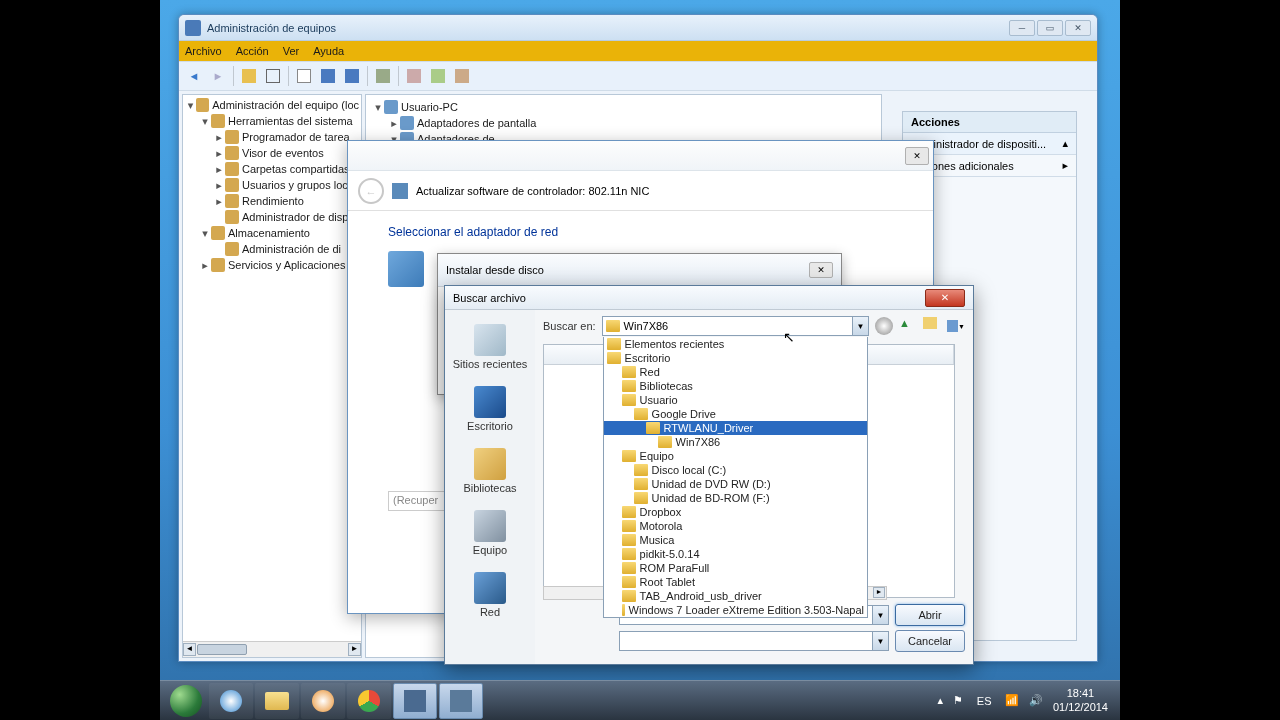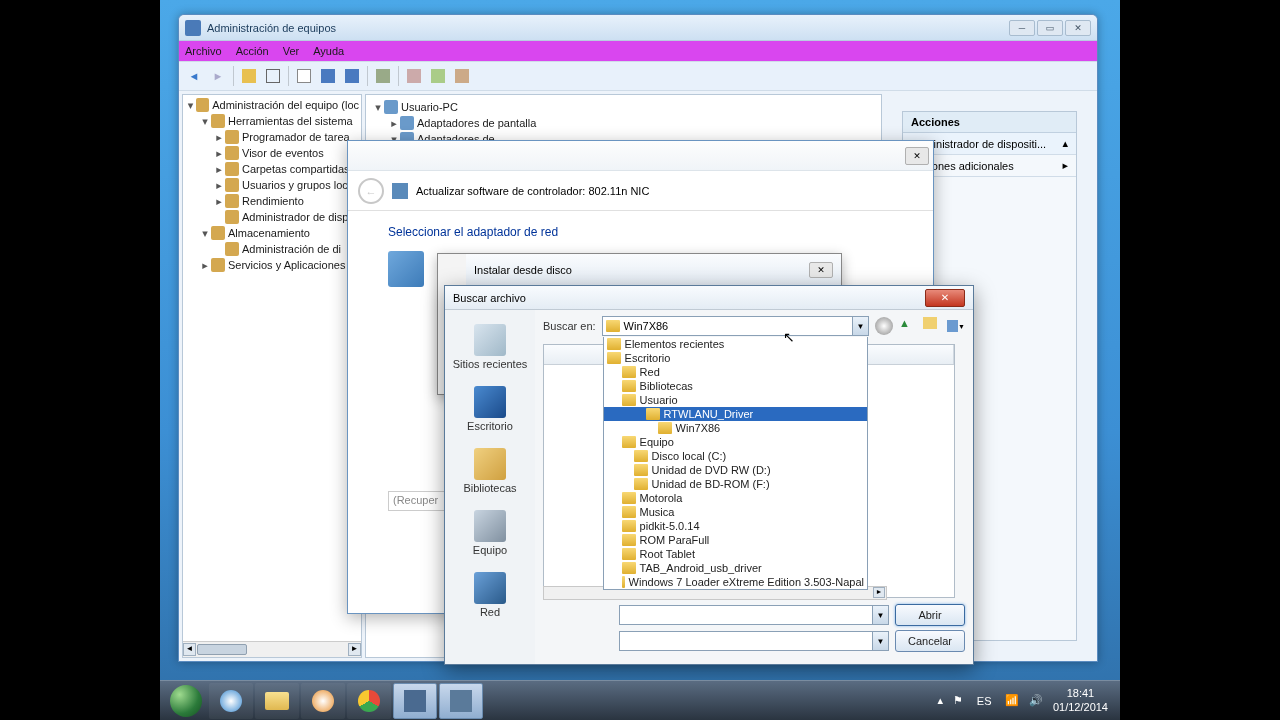--- a/index.html
+++ b/index.html
@@ -14,21 +14,21 @@
 .tray-lang { background: rgba(0,0,0,0); padding:2px 4px; }
 .tray-time { text-align:center; line-height:1.2; }
 
 
 .win-main { position:absolute; left:18px; top:14px; width:920px; height:648px; background:#edf3fa; border:1px solid #5a8bc0; border-radius:6px 6px 0 0; box-shadow:0 0 10px rgba(0,0,0,0.3); }
 .titlebar { height:26px; background:linear-gradient(180deg,#e8f1fb,#cde0f2); border-bottom:1px solid #b8cce0; display:flex; align-items:center; padding:12px 6px; border-radius:6px 6px 0 0; }
 .title-icon { width:16px;height:16px; margin-right:6px; background:#4a7ab8; border-radius:2px; }
 .title-text { color:#1a3a5a; flex:1; }
 .win-btns { display:flex; gap:2px; }
 .win-btn { width:26px; height:16px; background:#dfe8f2; border:1px solid #a8bccf; border-radius:2px; display:flex; align-items:center; justify-content:center; font-size:9px; color:#456; }
-.menubar { height:20px; background:#d946ef; display:flex; align-items:center; padding:0 6px; gap:14px; color:#1a1a1a; }
+.menubar { height:20px; background:#eab308; display:flex; align-items:center; padding:0 6px; gap:14px; color:#1a1a1a; }
 .toolbar { height:30px; background:#e8f1fb; border-top:1px solid #d0dce8; border-bottom:1px solid #d0dce8; display:flex; align-items:center; padding:0 4px; gap:2px; }
 .tbtn { width:22px; height:22px; border:1px solid transparent; display:flex; align-items:center; justify-content:center; border-radius:2px; }
 .tbtn .ico { width:14px;height:14px; }
 .content { position:absolute; top:76px; bottom:0; left:0; right:0; display:flex; }
 .tree-pane { width:180px; background:#fff; border:1px solid #b8c8d8; margin:3px; overflow:hidden; position:relative; }
 .tree { padding:2px 0; }
 .tree-item { display:flex; align-items:center; padding:1px 2px; white-space:nowrap; color:#1a1a1a; }
 .tree-item .exp { width:12px; text-align:center; color:#555; }
 .tree-item .ticon { width:14px;height:14px; margin-right:3px; background:#d4a850; border-radius:2px; }
 .mid-pane { flex:1; background:#fff; border:1px solid #b8c8d8; margin:3px 0; overflow:hidden; }
@@ -46,21 +46,21 @@
 .close-sm { width:24px;height:18px; background:#e8e8e8; border:1px solid #b0b0b0; border-radius:2px; display:flex;align-items:center;justify-content:center; font-size:9px; }
 .driver-sub { height:40px; display:flex; align-items:center; padding:0 10px; gap:8px; border-bottom:1px solid #e0e0e0; }
 .back-circ { width:26px;height:26px;border-radius:50%; border:2px solid #c8c8c8; display:flex;align-items:center;justify-content:center; }
 .driver-title { color:#003399; font-size:12px; padding:14px 40px 6px; }
 .driver-body { padding:6px 40px; }
 .hw-ico { width:36px;height:36px; background:linear-gradient(135deg,#6fa8dc,#3d7bb8); margin-right:14px; float:left; border-radius:3px; }
 .recuadro { position:absolute; left:40px; top:350px; width:250px; height:20px; border:1px solid #ccc; color:#888; padding:2px 4px; }
 
 
 .win-disk { position:absolute; left:277px; top:253px; width:405px; height:142px; background:#f4f4f4; border:1px solid #888; box-shadow:0 4px 12px rgba(0,0,0,0.3); z-index:6; }
-.disk-title { height:26px; background:linear-gradient(180deg,#fafcfe,#e4ecf4); border-bottom:1px solid #c8d0d8; display:flex; align-items:center; padding:16px 8px;margin-left:28px; }
+.disk-title { height:26px; background:linear-gradient(180deg,#fafcfe,#e4ecf4); border-bottom:1px solid #c8d0d8; display:flex; align-items:center; padding:16px 8px; }
 .disk-close { margin-left:auto; width:24px;height:16px; background:#e8e8e8; border:1px solid #b0b0b0; border-radius:2px; display:flex;align-items:center;justify-content:center; font-size:9px; }
 
 
 .win-file { position:absolute; left:284px; top:285px; width:530px; height:380px; background:#f4f6f8; border:1px solid #5a7a9a; box-shadow:0 6px 20px rgba(0,0,0,0.4); z-index:10; }
 .file-title { height:24px; background:linear-gradient(180deg,#f8fbfe,#e4ecf4); display:flex; align-items:center; padding:0 8px; border-bottom:1px solid #c0cad4; }
 .file-title .ft { flex:1; }
 .file-close { width:40px; height:18px; background:linear-gradient(180deg,#e88a7a,#c33620); border:1px solid #8a2a18; border-radius:2px; color:#fff; display:flex; align-items:center; justify-content:center; font-size:10px; }
 .file-body { position:absolute; top:24px; bottom:0; left:0; right:0; display:flex; }
 .file-left { width:90px; background:#f0f3f6; padding:8px 0; }
 .place { text-align:center; padding:6px 2px 10px; color:#333; }
@@ -309,20 +309,24 @@
                   <span>Red</span>
                 </div>
                 <div class="dd-item ind1">
                   <span class="di dd-fold"></span>
                   <span>Bibliotecas</span>
                 </div>
                 <div class="dd-item ind1">
                   <span class="di dd-fold"></span>
                   <span>Usuario</span>
                 </div>
+                <div class="dd-item ind2">
+                  <span class="di dd-fold"></span>
+                  <span>Google Drive</span>
+                </div>
                 <div class="dd-item ind3 dd-sel">
                   <span class="di dd-fold"></span>
                   <span>RTWLANU_Driver</span>
                 </div>
                 <div class="dd-item ind4">
                   <span class="di dd-fold"></span>
                   <span>Win7X86</span>
                 </div>
                 <div class="dd-item ind1">
                   <span class="di dd-fold"></span>
@@ -332,20 +336,24 @@
                   <span class="di dd-fold"></span>
                   <span>Disco local (C:)</span>
                 </div>
                 <div class="dd-item ind2">
                   <span class="di dd-fold"></span>
                   <span>Unidad de DVD RW (D:)</span>
                 </div>
                 <div class="dd-item ind2">
                   <span class="di dd-fold"></span>
                   <span>Unidad de BD-ROM (F:)</span>
+                </div>
+                <div class="dd-item ind1">
+                  <span class="di dd-fold"></span>
+                  <span>Dropbox</span>
                 </div>
                 <div class="dd-item ind1">
                   <span class="di dd-fold"></span>
                   <span>Motorola</span>
                 </div>
                 <div class="dd-item ind1">
                   <span class="di dd-fold"></span>
                   <span>Musica</span>
                 </div>
                 <div class="dd-item ind1">

